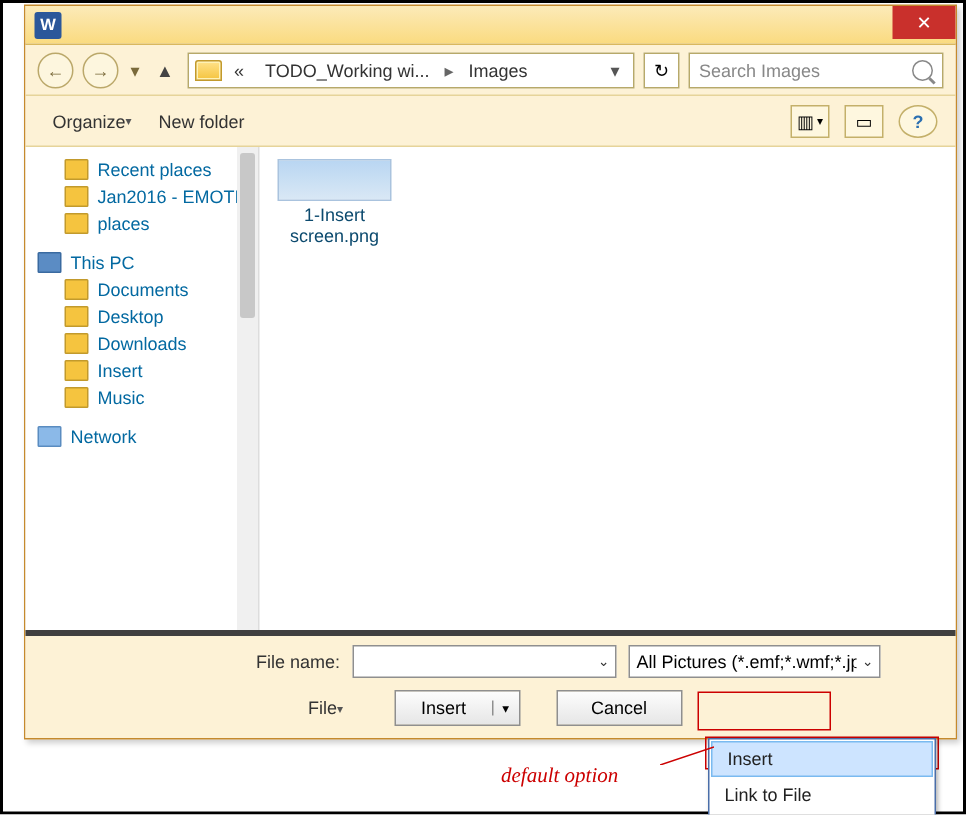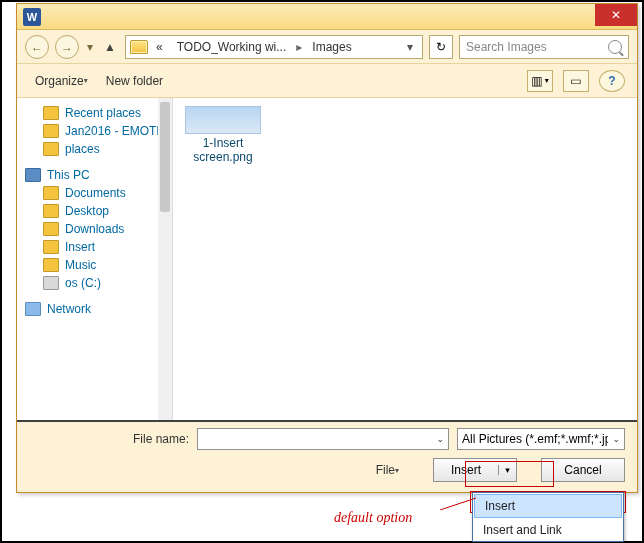--- a/index.html
+++ b/index.html
@@ -38,21 +38,21 @@
   .tree-item.selected { background:#cde8ff; border:1px solid #7abaf0;}
   .ico { width:16px; height:14px; display:inline-block; background:#f5c43f; border:1px solid #c29a2c; border-radius:1px;}
   .ico.pc { background:#5b8cc4; border-color:#3a6aa0;}
   .ico.drive { background:#d9d9d9; border-color:#999;}
   .ico.net { background:#8bb9e8; border-color:#5a8cc0;}
   .section-gap { height:8px;}
   .content { flex:1; padding:8px; background:#fff;}
   .file { width:84px; display:flex; flex-direction:column; align-items:center; gap:2px; cursor:pointer;}
   .thumbimg { width:76px; height:28px; background:linear-gradient(#b9d6f2,#d9e8f5); border:1px solid #aac3de;}
   .file-name { text-align:center; color:#0c4a6e; line-height:1.2;}
-  .footer { height:72px; background:#fdf2d6; border-top:2px solid #404040; padding:6px 12px; display:flex; flex-direction:column; gap:8px;}
+  .footer { height:72px; background:#fdf2d6; border-top:4px solid #404040; padding:6px 12px; display:flex; flex-direction:column; gap:8px;align-items:center;}
   .row { display:flex; align-items:center; gap:8px;}
   .lbl { width:160px; text-align:right; color:#333;}
   .combo { height:22px; border:1px solid #8f8f8f; background:#fff; display:flex; align-items:center; justify-content:flex-end; padding:0 4px;}
   .combo input { border:none; outline:none; width:100%; font-size:12px;}
   .caret2 { font-size:9px; color:#333; padding-left:4px;}
   .primary { width:84px; height:24px; border:1px solid #8f8f8f; background:linear-gradient(#fdfdfd,#e6e6e6); display:flex; align-items:center; cursor:pointer;}
   .primary .lblpart { flex:1; text-align:center;}
   .primary .droppart { width:18px; border-left:1px solid #8f8f8f; text-align:center; font-size:9px;}
   .dropdown-menu { position:absolute; left:470px; top:490px; width:152px; border:1px solid #4a6ea9; background:#fff; box-shadow:1px 1px 3px rgba(0,0,0,0.3);}
   .menu-item { padding:4px 10px; color:#222; cursor:pointer;}
@@ -154,24 +154,20 @@
             <span>Downloads</span>
           </div>
       <div class="tree-item indent">
             <span class="ico"></span>
             <span>Insert</span>
           </div>
       <div class="tree-item indent">
             <span class="ico"></span>
             <span>Music</span>
           </div>
-      <div class="tree-item indent">
-            <span class="ico drive"></span>
-            <span>os (C:)</span>
-          </div>
       <div class="section-gap"></div>
       <div class="tree-item">
             <span class="ico net"></span>
             <span>Network</span>
           </div>
       <div class="scrollbar">
             <div class="thumb"></div>
           </div>
     </div>
     <div class="content">
@@ -211,20 +207,21 @@
     </div>
   </div>
 
  </div>
 
  <div class="redbox" style="left:463px; top:459px; width:89px; height:26px;"></div>
  <div class="redbox" style="left:468px; top:489px; width:156px; height:22px;"></div>
 
  <div class="dropdown-menu">
    <div class="menu-item selected">Insert</div>
+   <div class="menu-item">Link to File</div>
    <div class="menu-item">Insert and Link</div>
  </div>
 
  <div class="annotation">default option</div>
  <svg class="anno-line">
       <line x1="0" y1="16" x2="36" y2="4" stroke="#c00" stroke-width="1"></line>
     </svg>
 
 </div>
 

